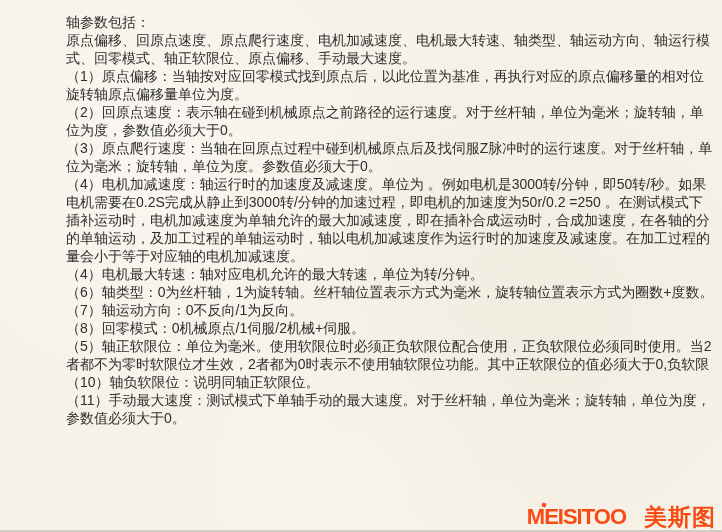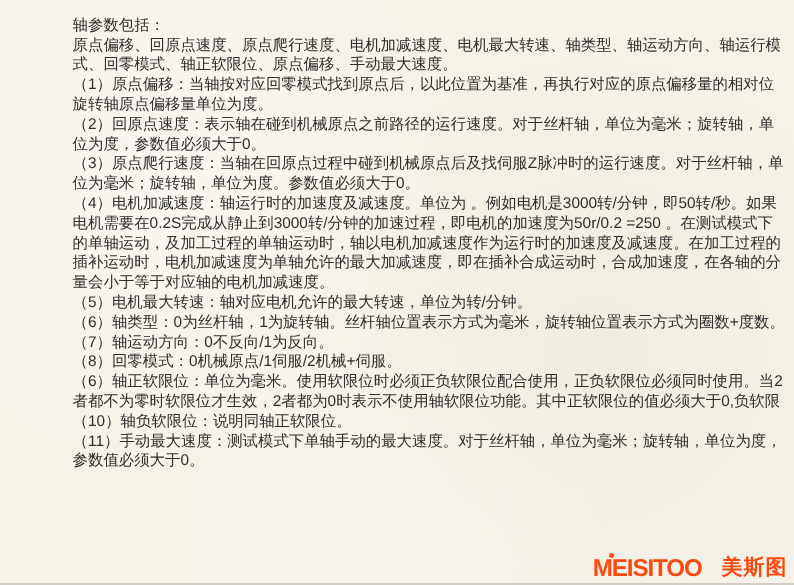--- a/index.html
+++ b/index.html
@@ -63,21 +63,21 @@
   .logo-accent {
     position: absolute;
     top: -3px;
     left: 15px;
     width: 4px;
     height: 4px;
     background: #f84b12;
     transform: rotate(20deg);
   }
   .logo-cjk {
-    font-size: 19px;
+    font-size: 23px;
     font-weight: bold;
     color: #f84b12;
     letter-spacing: 1px;
     line-height: 22px;
   }
 </style>
 </head>
 <body>
 
 <div class="page">
@@ -87,28 +87,28 @@
       <div class="text-line">原点偏移、回原点速度、原点爬行速度、电机加减速度、电机最大转速、轴类型、轴运动方向、轴运行模</div>
       <div class="text-line">式、回零模式、轴正软限位、原点偏移、手动最大速度。</div>
       <div class="text-line">（1）原点偏移：当轴按对应回零模式找到原点后，以此位置为基准，再执行对应的原点偏移量的相对位</div>
       <div class="text-line">旋转轴原点偏移量单位为度。</div>
       <div class="text-line">（2）回原点速度：表示轴在碰到机械原点之前路径的运行速度。对于丝杆轴，单位为毫米；旋转轴，单</div>
       <div class="text-line">位为度，参数值必须大于0。</div>
       <div class="text-line">（3）原点爬行速度：当轴在回原点过程中碰到机械原点后及找伺服Z脉冲时的运行速度。对于丝杆轴，单</div>
       <div class="text-line">位为毫米；旋转轴，单位为度。参数值必须大于0。</div>
       <div class="text-line">（4）电机加减速度：轴运行时的加速度及减速度。单位为 。例如电机是3000转/分钟，即50转/秒。如果</div>
       <div class="text-line">电机需要在0.2S完成从静止到3000转/分钟的加速过程，即电机的加速度为50r/0.2 =250 。在测试模式下</div>
+      <div class="text-line">插补运动时，电机加减速度为单轴允许的最大加减速度，即在插补合成运动时，合成加速度，在各轴的分</div>
       <div class="text-line">的单轴运动，及加工过程的单轴运动时，轴以电机加减速度作为运行时的加速度及减速度。在加工过程的</div>
-      <div class="text-line">插补运动时，电机加减速度为单轴允许的最大加减速度，即在插补合成运动时，合成加速度，在各轴的分</div>
       <div class="text-line">量会小于等于对应轴的电机加减速度。</div>
-      <div class="text-line">（5）电机最大转速：轴对应电机允许的最大转速，单位为转/分钟。</div>
+      <div class="text-line">（4）电机最大转速：轴对应电机允许的最大转速，单位为转/分钟。</div>
       <div class="text-line">（6）轴类型：0为丝杆轴，1为旋转轴。丝杆轴位置表示方式为毫米，旋转轴位置表示方式为圈数+度数。</div>
       <div class="text-line">（7）轴运动方向：0不反向/1为反向。</div>
       <div class="text-line">（8）回零模式：0机械原点/1伺服/2机械+伺服。</div>
-      <div class="text-line">（6）轴正软限位：单位为毫米。使用软限位时必须正负软限位配合使用，正负软限位必须同时使用。当2</div>
+      <div class="text-line">（5）轴正软限位：单位为毫米。使用软限位时必须正负软限位配合使用，正负软限位必须同时使用。当2</div>
       <div class="text-line">者都不为零时软限位才生效，2者都为0时表示不使用轴软限位功能。其中正软限位的值必须大于0,负软限</div>
       <div class="text-line">（10）轴负软限位：说明同轴正软限位。</div>
       <div class="text-line">（11）手动最大速度：测试模式下单轴手动的最大速度。对于丝杆轴，单位为毫米；旋转轴，单位为度，</div>
       <div class="text-line">参数值必须大于0。</div>
     </div>
 
   <div class="brand-logo">
     <span class="logo-latin">MEISITOO</span>
     <span class="logo-accent"></span>
     <span class="logo-cjk">美斯图</span>

